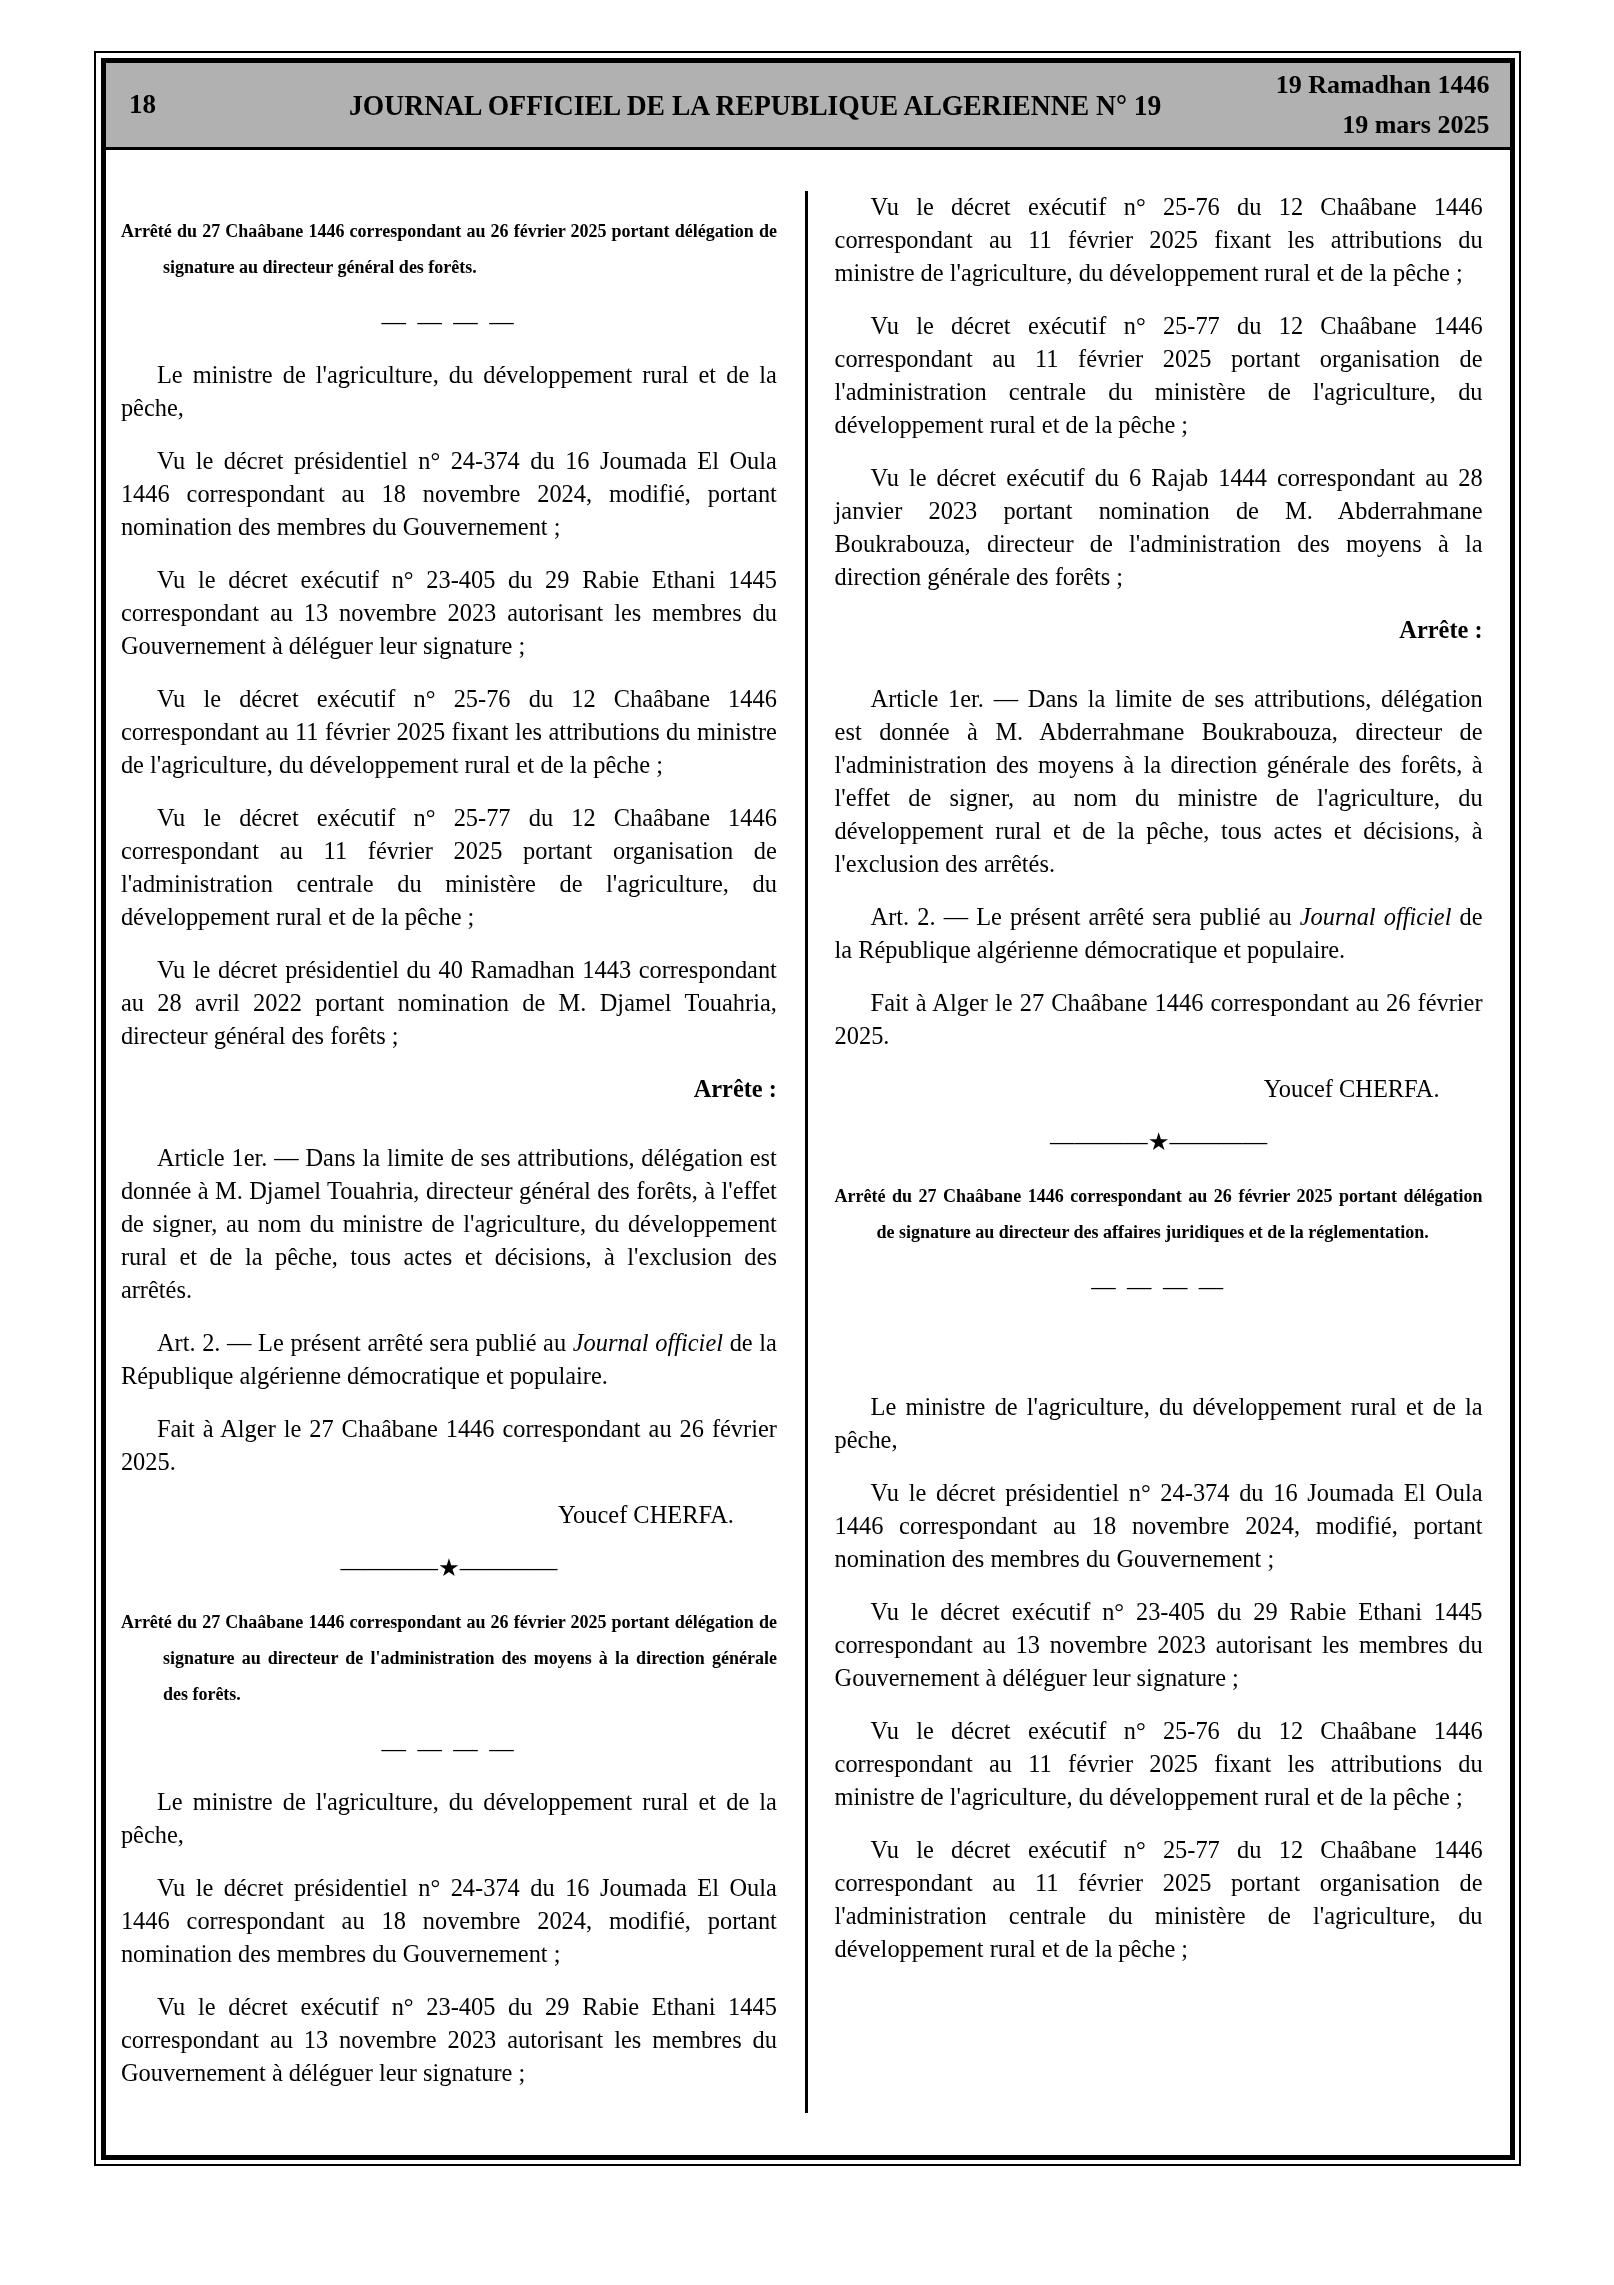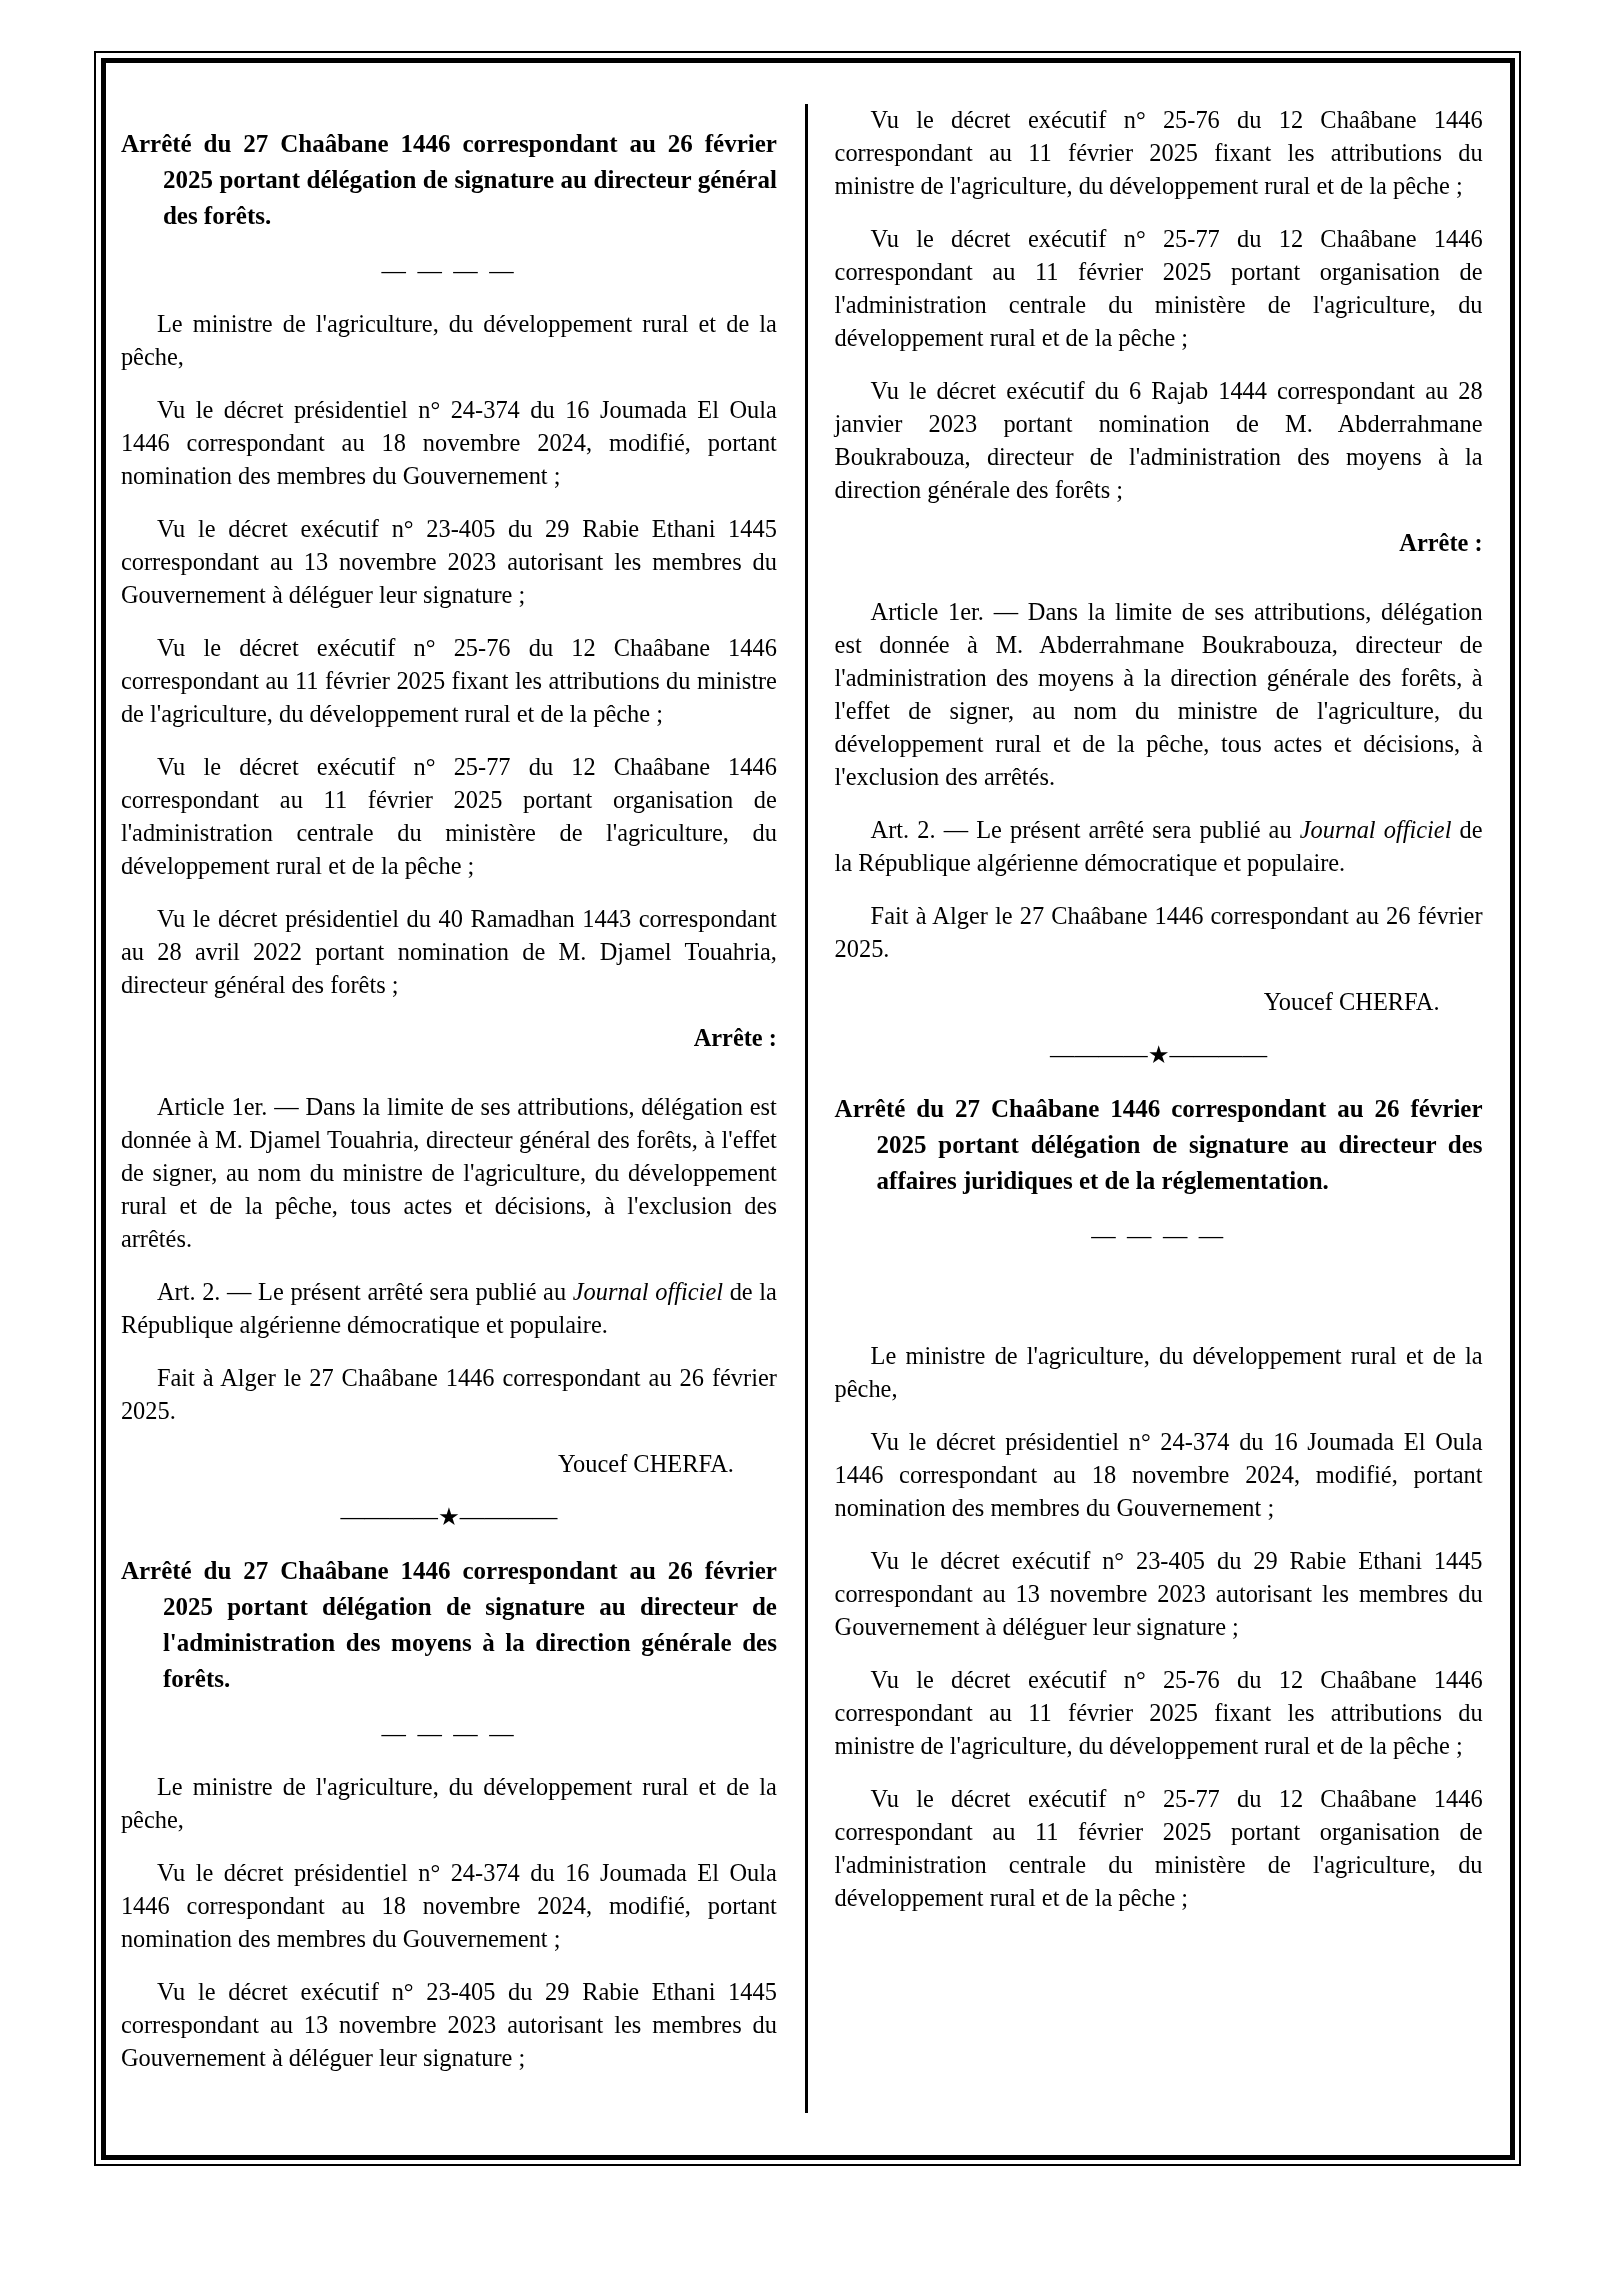--- a/index.html
+++ b/index.html
@@ -77,21 +77,21 @@
   .divider {
     flex: 0 0 auto;
     width: 2.7px;
     background: #000;
     margin: 1.8px 27px 25px 28px;
   }
   .block { margin: 0; }
   .block + .block { margin-top: 20px; }
   .b-title {
     font-weight: bold;
-    font-size: 25px;
+    font-size: 18px;
     line-height: 36px;
     padding-left: 42px;
     text-indent: -42px;
     text-align: justify;
     margin-top: 23.5px;
   }
   .b-para { text-indent: 36px; }
   .b-sep {
     text-align: center;
     text-indent: 0;
@@ -121,20 +121,28 @@
   .b-spacer { height: 47px; margin: 0; }
   .italic { font-style: italic; margin-top: 21px; }
 </style>
 </head>
 <body>
 
 <div class="page">
   <div class="outer-frame">
     <div class="inner-frame">
 
+      <div class="header-bar">
+        <div class="header-pagenum">18</div>
+        <div class="header-title">JOURNAL OFFICIEL DE LA REPUBLIQUE ALGERIENNE N° 19</div>
+        <div class="header-dates">
+          <div>19 Ramadhan 1446</div>
+          <div>19 mars 2025</div>
+        </div>
+      </div>
 
       <div class="content">
         <div class="columns">
           <div class="col col-left">
               <p class="block b-title">Arrêté du 27 Chaâbane 1446 correspondant au 26 février 2025 portant délégation de signature au directeur général des forêts.</p>
               <p class="block b-sep">— — — —</p>
               <p class="block b-para">Le ministre de l'agriculture, du développement rural et de la pêche,</p>
               <p class="block b-para">Vu le décret présidentiel n° 24-374 du 16 Joumada El Oula 1446 correspondant au 18 novembre 2024, modifié, portant nomination des membres du Gouvernement ;</p>
               <p class="block b-para">Vu le décret exécutif n° 23-405 du 29 Rabie Ethani 1445 correspondant au 13 novembre 2023 autorisant les membres du Gouvernement à déléguer leur signature ;</p>
               <p class="block b-para">Vu le décret exécutif n° 25-76 du 12 Chaâbane 1446 correspondant au 11 février 2025 fixant les attributions du ministre de l'agriculture, du développement rural et de la pêche ;</p>

